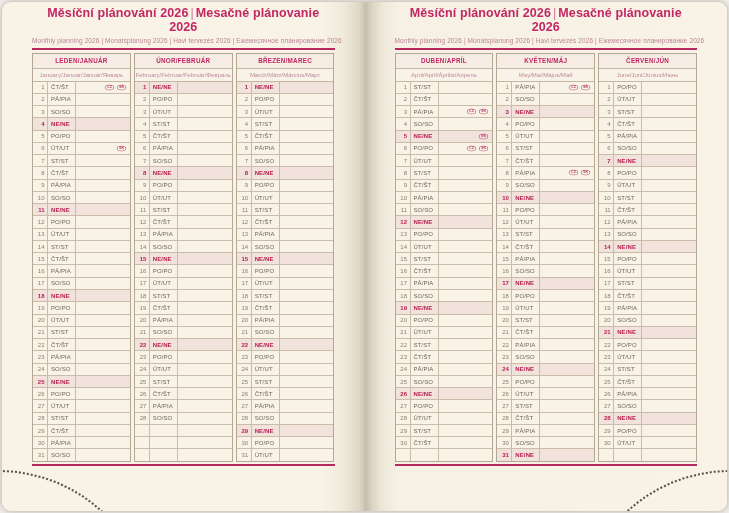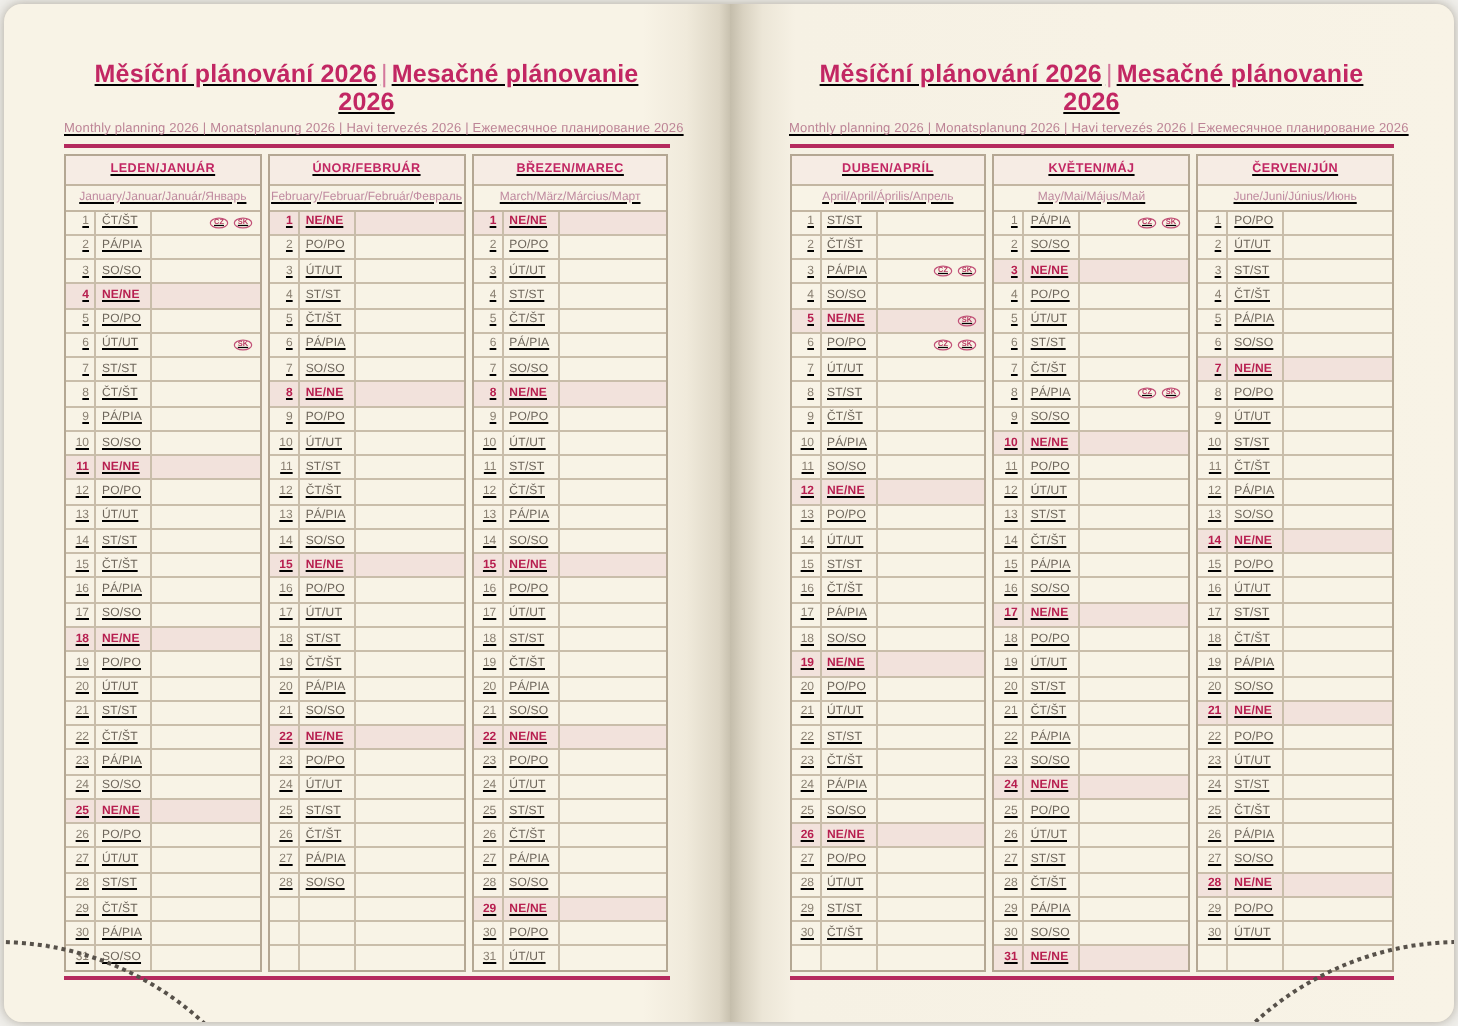--- a/index.html
+++ b/index.html
@@ -12,22 +12,21 @@
   .book{
     position:absolute;left:2px;top:2px;width:725px;height:509px;
     border-radius:9px;overflow:hidden;
     background:#f7f2e5;
     box-shadow:0 0 6px rgba(90,80,60,.45), inset 0 0 14px rgba(120,105,80,.28);
     display:flex;
   }
   .page{
     position:relative;width:50%;height:100%;
     box-sizing:border-box;
-    padding:28px 0 0 0;
-    text-decoration:underline;
+    padding:4px 0 0 0;
   }
   .page.left{
     background:linear-gradient(to right,#f8f3e6 0%,#f8f3e6 88%,#f0eadب 94%,#f0eadb 94%,#ded7c6 98.5%,#c9c2b0 100%);
   }
   .page.left{
     background:linear-gradient(to right,#f8f3e6 0%,#f8f3e6 88%,#f0eadb 94%,#ded7c6 98.5%,#c9c2b0 100%);
   }
   .page.right{
     background:linear-gradient(to right,#c4bdab 0%,#d9d2c1 1.8%,#ece6d7 4.5%,#f6f1e4 9%,#f8f3e6 100%);
   }

